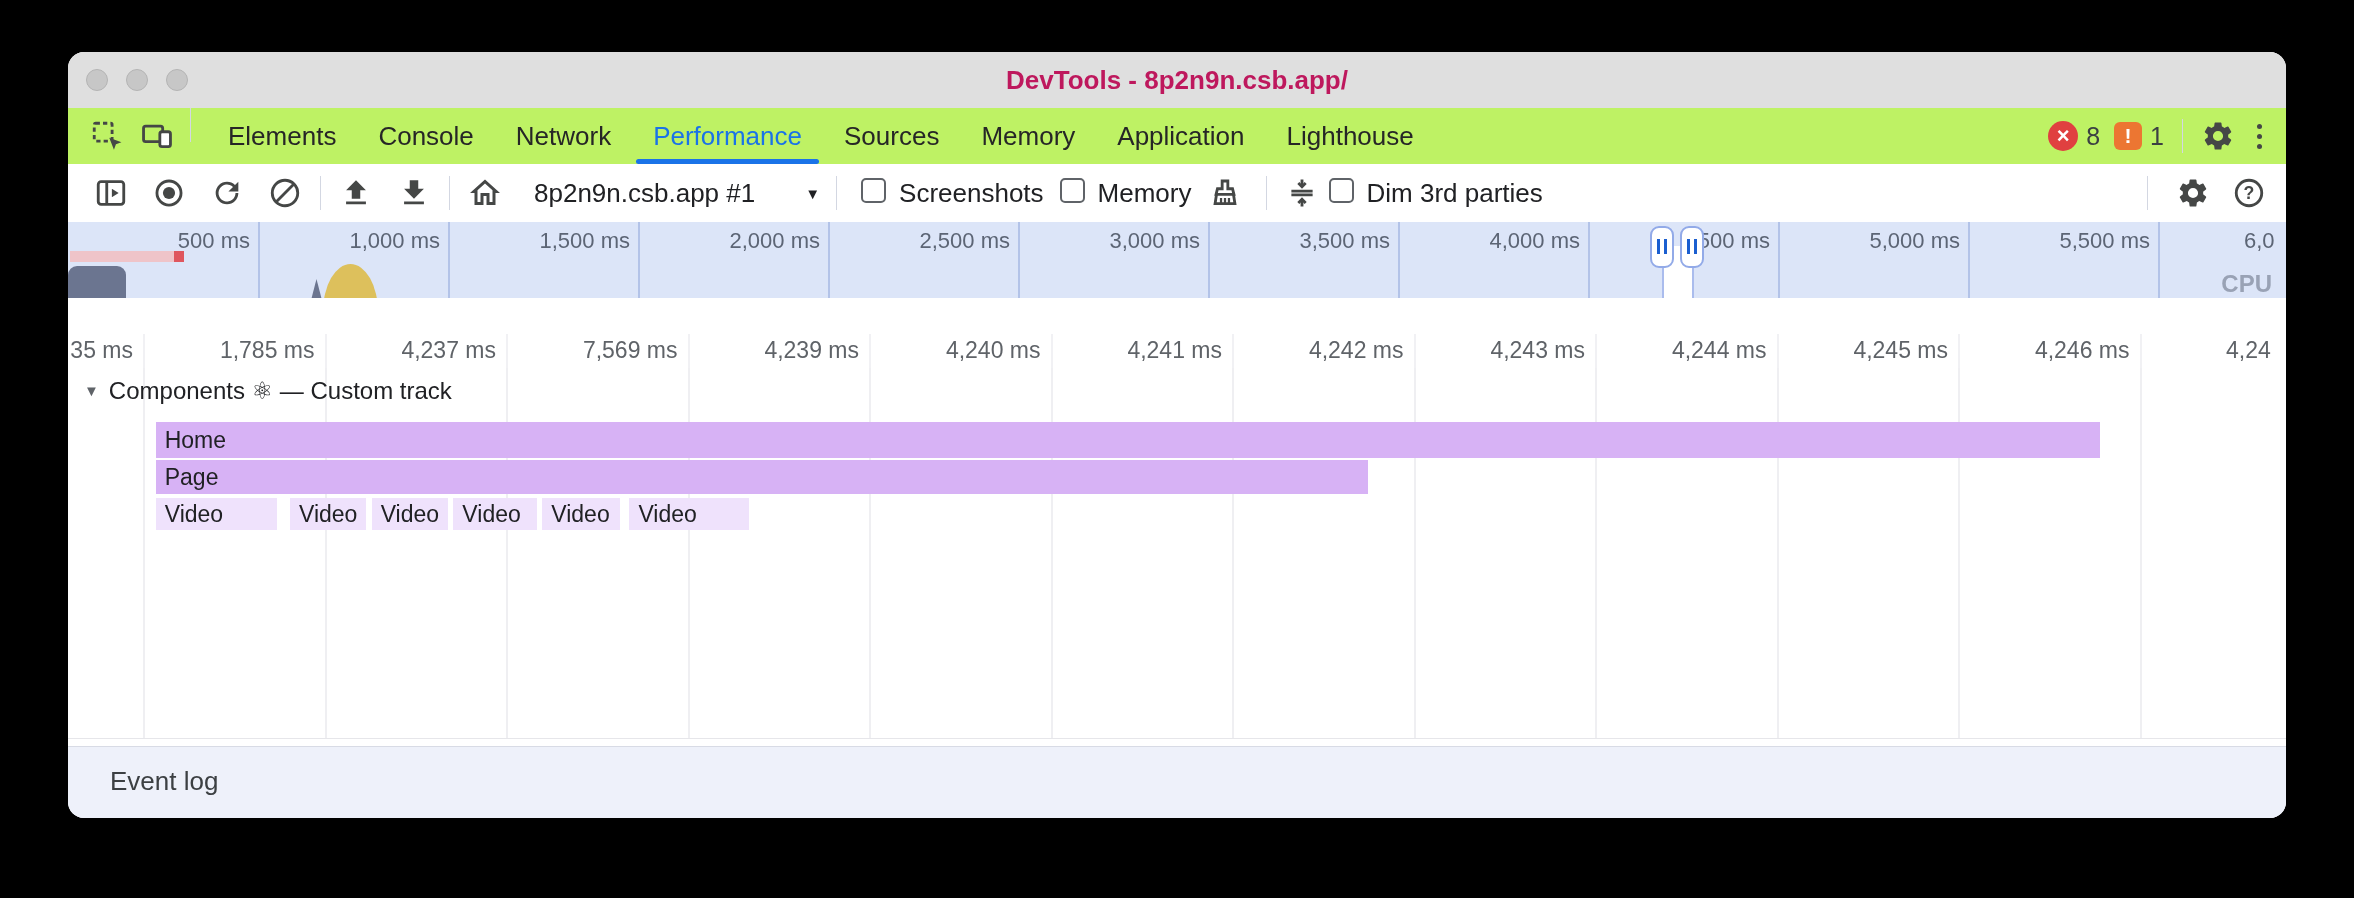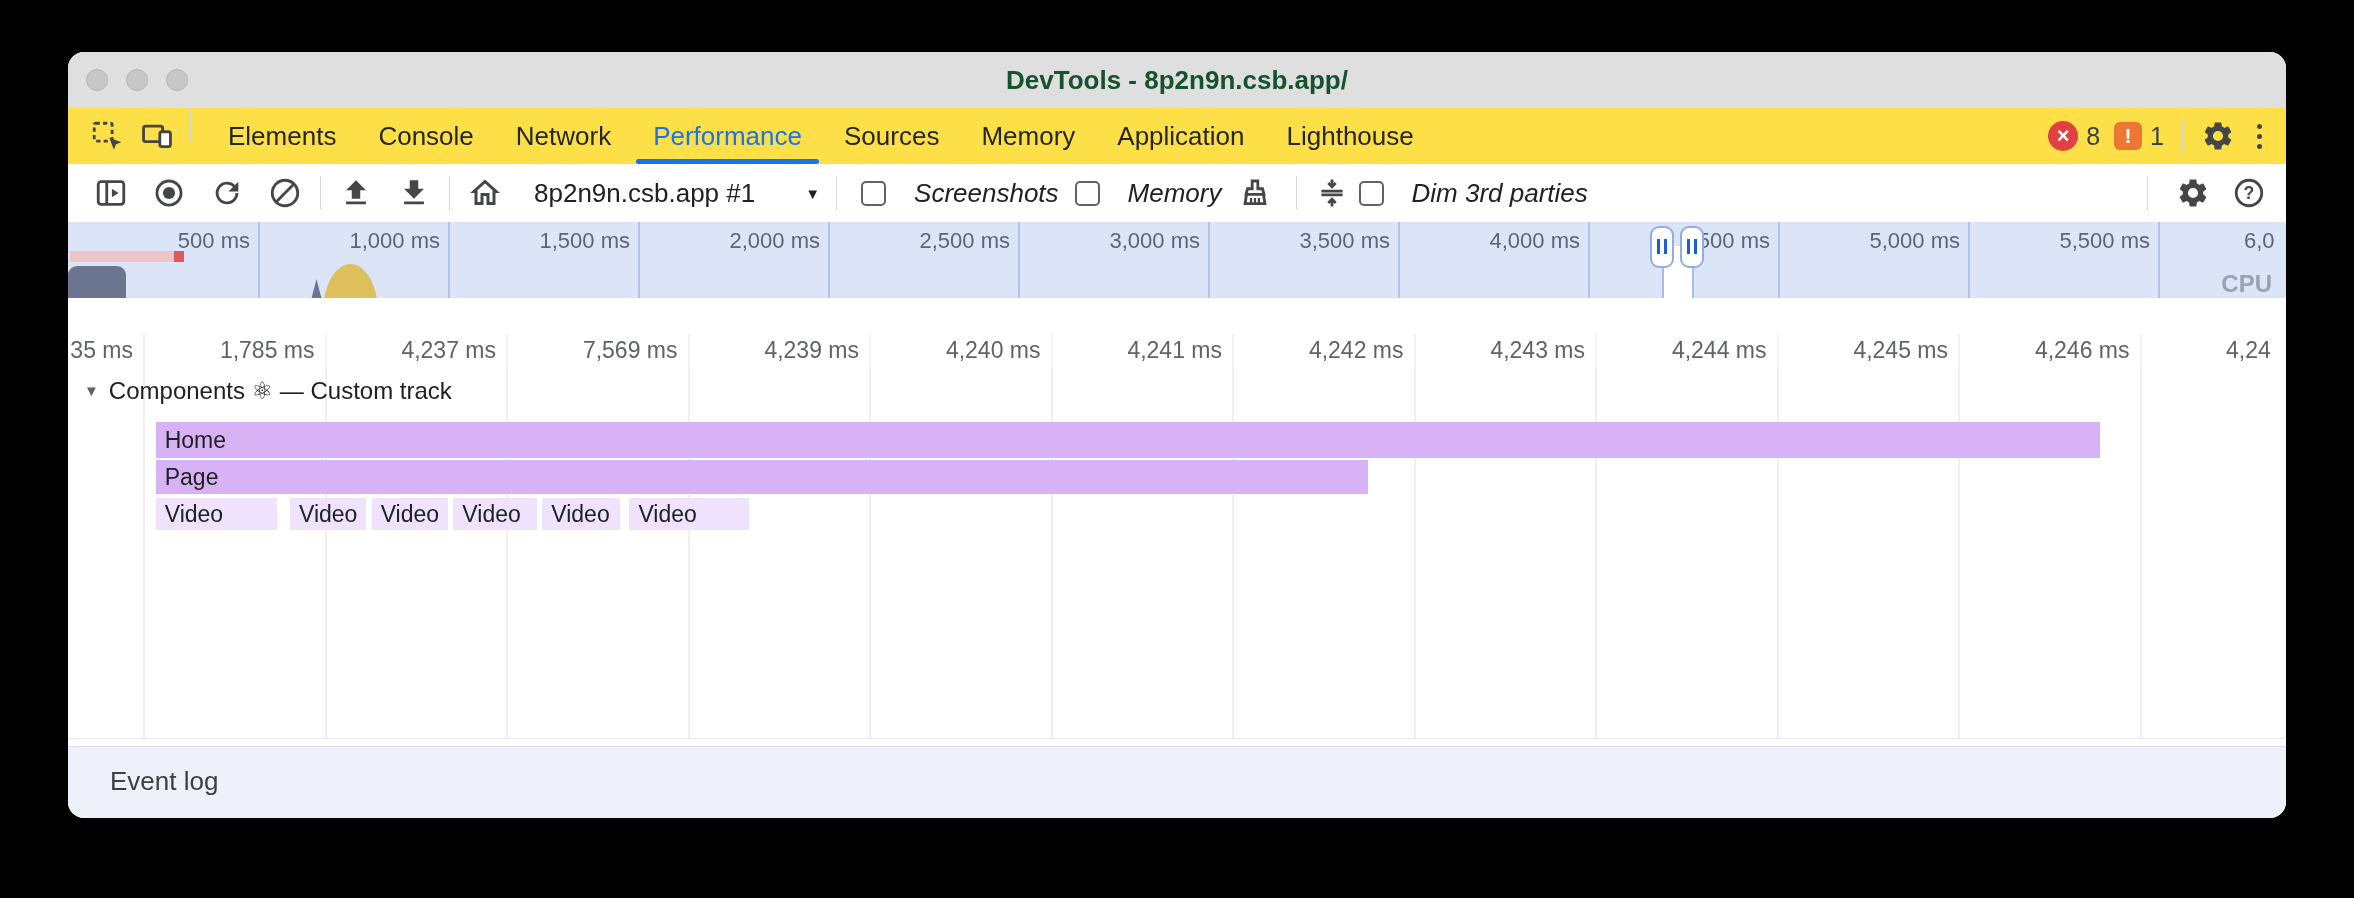--- a/index.html
+++ b/index.html
@@ -4,23 +4,23 @@
 <style>
   html,body{margin:0;padding:0;background:#000;width:2354px;height:898px;overflow:hidden;
     font-family:"Liberation Sans",sans-serif;-webkit-font-smoothing:antialiased;}
   #window{position:absolute;left:68px;top:52px;width:2218px;height:766px;background:#fff;
     border-radius:16px;overflow:hidden;box-shadow:0 24px 70px rgba(0,0,0,.6);}
   
   .titlebar{position:absolute;left:0;top:0;width:100%;height:56px;background:#dfdfdf;
     border-bottom:1px solid #cfcfcf;display:flex;align-items:center;}
   .traffic{display:flex;gap:18px;margin-left:18px;}
   .light{width:22px;height:22px;border-radius:50%;background:#c7c7c7;border:1px solid #b4b4b4;box-sizing:border-box;}
-  .wtitle{position:absolute;left:0;right:0;text-align:center;font-size:26px;font-weight:700;color:#14532d;}
-  
-  .tabbar{position:absolute;left:0;top:56px;width:100%;height:56px;background:#fde047;
+  .wtitle{position:absolute;left:0;right:0;text-align:center;font-size:26px;font-weight:700;color:#be185d;}
+  
+  .tabbar{position:absolute;left:0;top:56px;width:100%;height:56px;background:#bef264;
     display:flex;}
   .tabbar svg{flex:none;}
   .ticon{margin-left:22px;display:flex;align-items:center;}
   .vdiv{width:1px;height:34px;background:#d3d7e2;margin:0 16px;flex:none;}
   .tab{position:relative;height:56px;line-height:56px;padding:0 21px;font-size:26px;color:#262626;white-space:nowrap;cursor:default;}
   .tab.active{color:#1a73e8;}
   .tab.active::after{content:"";position:absolute;left:4px;right:4px;bottom:0;height:5px;border-radius:4px;background:#1a73e8;}
   .tab-right{position:absolute;right:16px;top:56px;height:56px;display:flex;align-items:center;gap:14px;}
   .badge-err{width:30px;height:30px;border-radius:50%;background:#e04040;color:#fff;font-size:22px;font-weight:700;
     display:flex;align-items:center;justify-content:center;}
@@ -28,21 +28,21 @@
     display:flex;align-items:center;justify-content:center;}
   .badge-count{font-size:25px;color:#3c4043;margin-left:-6px;}
   .kebab{display:flex;flex-direction:column;gap:5px;padding:4px 8px;}
   .kebab i{width:5px;height:5px;border-radius:50%;background:#454746;}
   
   .toolbar{position:absolute;left:0;top:112px;width:100%;height:58px;background:#fff;display:flex;align-items:center;}
   .toolbar .grp{display:flex;align-items:center;gap:20px;}
   .tool{display:flex;align-items:center;justify-content:center;width:38px;height:38px;}
   .seltext{font-size:26px;color:#202124;margin-left:10px;white-space:nowrap;}
   .caret{font-size:15px;color:#202124;margin-left:30px;}
-  .check{display:flex;align-items:center;gap:28px;margin:0 8px;font-style:italic;}
+  .check{display:flex;gap:13px;margin:0 8px;}
   .box{width:25px;height:25px;border:2.5px solid #5f6368;border-radius:5px;box-sizing:border-box;background:#fff;}
   .cbl{font-size:26px;color:#202124;white-space:nowrap;}
   .tool-right{position:absolute;right:18px;top:112px;height:58px;display:flex;align-items:center;gap:18px;}
   
   #minimap{position:absolute;left:0;top:170px;width:100%;height:76px;background:#dce5f8;overflow:hidden;}
   
   #ruler{position:absolute;left:0;top:278px;width:100%;height:38px;background:#fff;border-bottom:1px solid #ededf2;overflow:hidden;}
   
   #flame{position:absolute;left:0;top:316px;width:100%;height:370px;background:#fff;overflow:hidden;}
   .hdiv{position:absolute;left:0;top:686px;width:100%;height:1px;background:#e6e6ea;}

